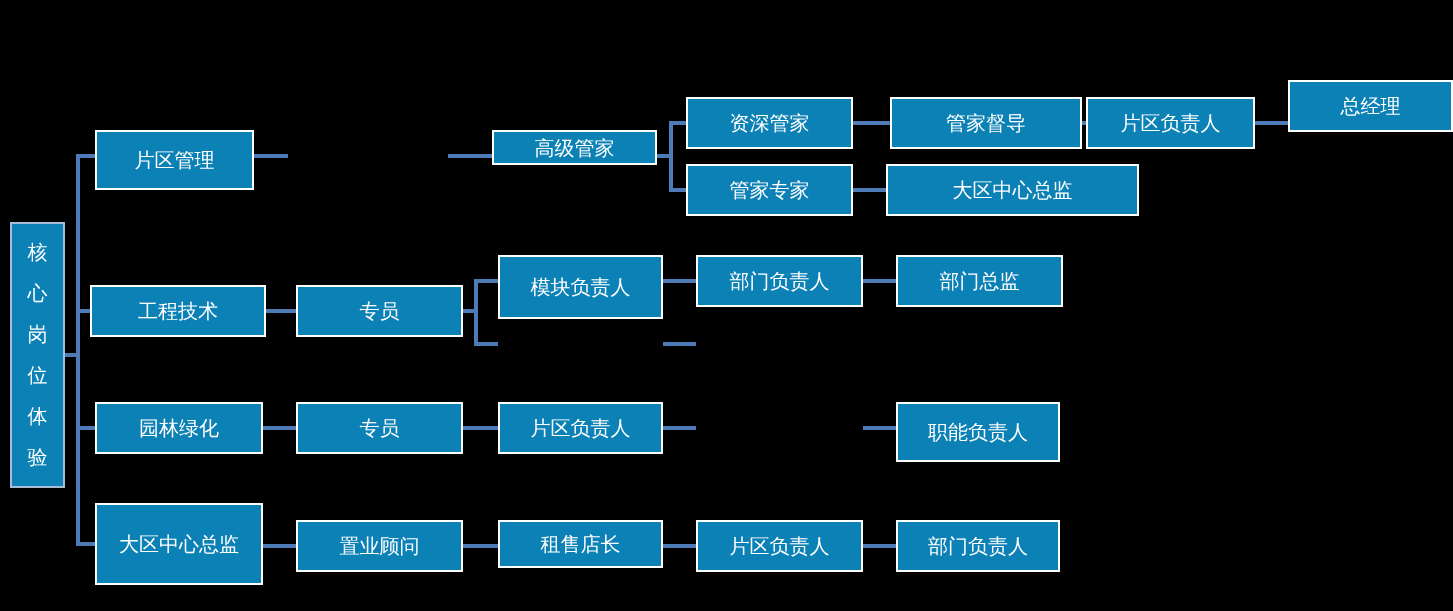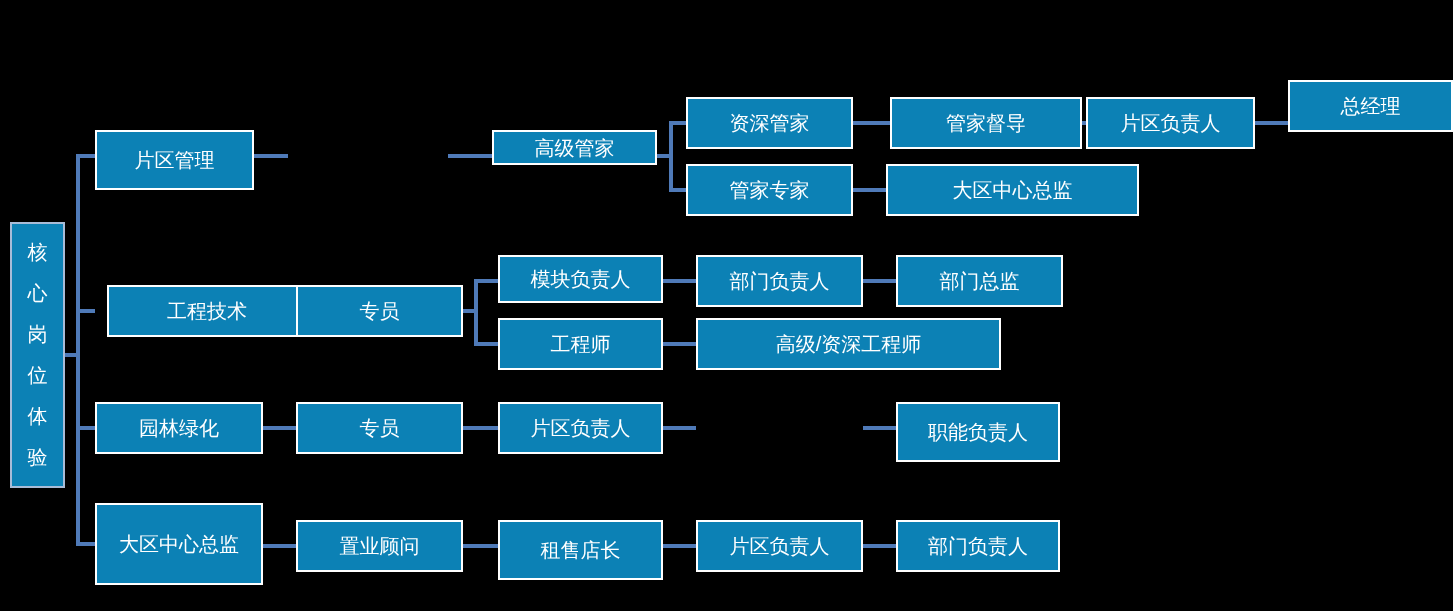--- a/index.html
+++ b/index.html
@@ -73,32 +73,30 @@
 
   <div class="node" style="left:95px;top:130px;width:159px;height:60px">片区管理</div>
   <div class="node" style="left:492px;top:130px;width:165px;height:35px">高级管家</div>
   <div class="node" style="left:686px;top:97px;width:167px;height:52px">资深管家</div>
   <div class="node" style="left:890px;top:97px;width:192px;height:52px">管家督导</div>
   <div class="node" style="left:1086px;top:97px;width:169px;height:52px">片区负责人</div>
   <div class="node" style="left:1288px;top:80px;width:165px;height:52px">总经理</div>
   <div class="node" style="left:686px;top:164px;width:167px;height:52px">管家专家</div>
   <div class="node" style="left:886px;top:164px;width:253px;height:52px">大区中心总监</div>
 
-  <div class="node" style="left:107px;top:285px;width:200px;height:52px">工程技术</div>
+  <div class="node" style="left:90px;top:285px;width:176px;height:52px">工程技术</div>
   <div class="node" style="left:296px;top:285px;width:167px;height:52px">专员</div>
-  <div class="node" style="left:498px;top:255px;width:165px;height:48px">模块负责人</div>
+  <div class="node" style="left:498px;top:255px;width:165px;height:64px">模块负责人</div>
   <div class="node" style="left:696px;top:255px;width:167px;height:52px">部门负责人</div>
   <div class="node" style="left:896px;top:255px;width:167px;height:52px">部门总监</div>
-  <div class="node" style="left:498px;top:318px;width:165px;height:52px">工程师</div>
-  <div class="node" style="left:696px;top:318px;width:305px;height:52px">高级/资深工程师</div>
 
   <div class="node" style="left:95px;top:402px;width:168px;height:52px">园林绿化</div>
   <div class="node" style="left:296px;top:402px;width:167px;height:52px">专员</div>
   <div class="node" style="left:498px;top:402px;width:165px;height:52px">片区负责人</div>
   <div class="node" style="left:896px;top:402px;width:164px;height:60px">职能负责人</div>
 
   <div class="node wrap" style="left:95px;top:503px;width:168px;height:82px">大区中心总监</div>
   <div class="node" style="left:296px;top:520px;width:167px;height:52px">置业顾问</div>
-  <div class="node" style="left:498px;top:520px;width:165px;height:60px">租售店长</div>
+  <div class="node" style="left:498px;top:520px;width:165px;height:48px">租售店长</div>
   <div class="node" style="left:696px;top:520px;width:167px;height:52px">片区负责人</div>
   <div class="node" style="left:896px;top:520px;width:164px;height:52px">部门负责人</div>
 
 </div>
 
 </body></html>

